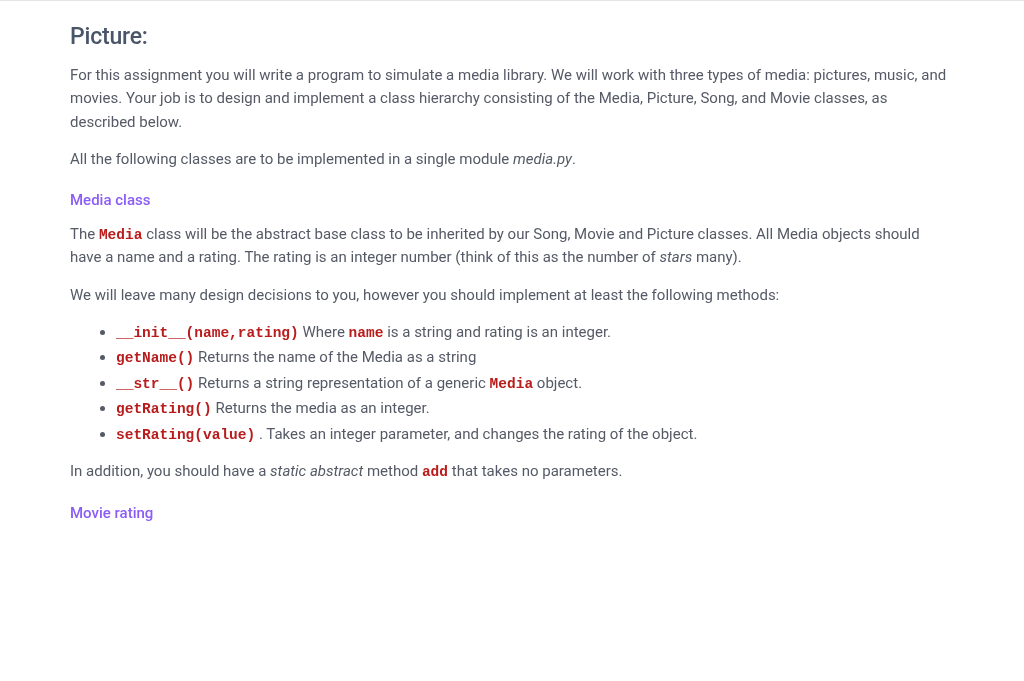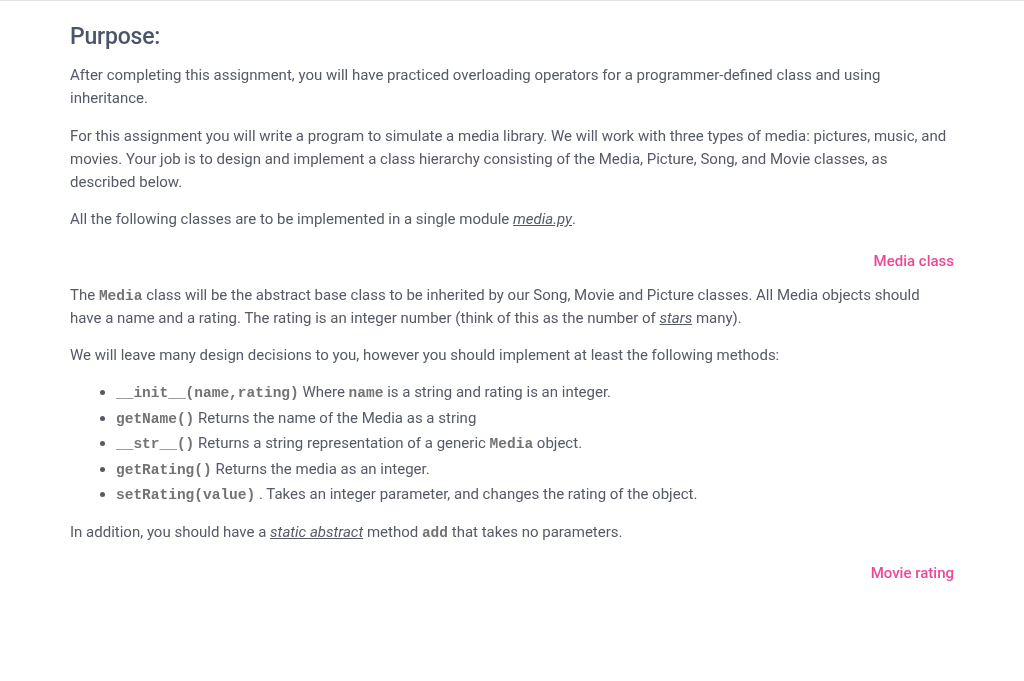--- a/index.html
+++ b/index.html
@@ -17,25 +17,24 @@
     border-top: 1px solid #e5e5e5;
   }
   h2 {
     color: #4a5568;
     font-weight: 500;
     font-size: 23px;
     margin: 22px 0 14px 0;
     letter-spacing: -0.2px;
   }
   h3 {
-    color: #ec4899;
+    color: #8b5cf6;
     font-weight: 500;
     font-size: 15px;
     margin: 20px 0 14px 0;
-    text-align: right;
   }
   p {
     color: #555a66;
     font-size: 15px;
     line-height: 1.55;
     margin: 0 0 14px 0;
   }
   ul {
     margin: 0 0 14px 0;
     padding-left: 46px;
@@ -43,31 +42,30 @@
   li {
     color: #555a66;
     font-size: 15px;
     line-height: 1.55;
     margin: 0 0 2px 0;
   }
   code {
     font-family: "Courier New", Courier, monospace;
     font-size: 14.5px;
     font-weight: bold;
-    color: #737373;
+    color: #b91c1c;
   }
-  em { font-style: italic; text-decoration: underline; }
+  em { font-style: italic; }
 </style>
 </head>
 <body>
 
 <div class="page">
 
-  <h2>Purpose:</h2>
-  <p>After completing this assignment, you will have practiced overloading operators for a programmer-defined class and using inheritance.</p>
+  <h2>Picture:</h2>
 
   <p>For this assignment you will write a program to simulate a media library. We will work with three types of media: pictures, music, and movies. Your job is to design and implement a class hierarchy consisting of the Media, Picture, Song, and Movie classes, as described below.</p>
 
   <p>
     <span>All the following classes are to be implemented in a single module </span><em>media.py</em><span>.</span>
   </p>
 
   <h3>Media class</h3>
   <p>
     <span>The </span><code>Media</code><span> class will be the abstract base class to be inherited by our Song, Movie and Picture classes. All Media objects should have a name and a rating. The rating is an integer number (think of this as the number of </span><em>stars</em><span> many).</span>

